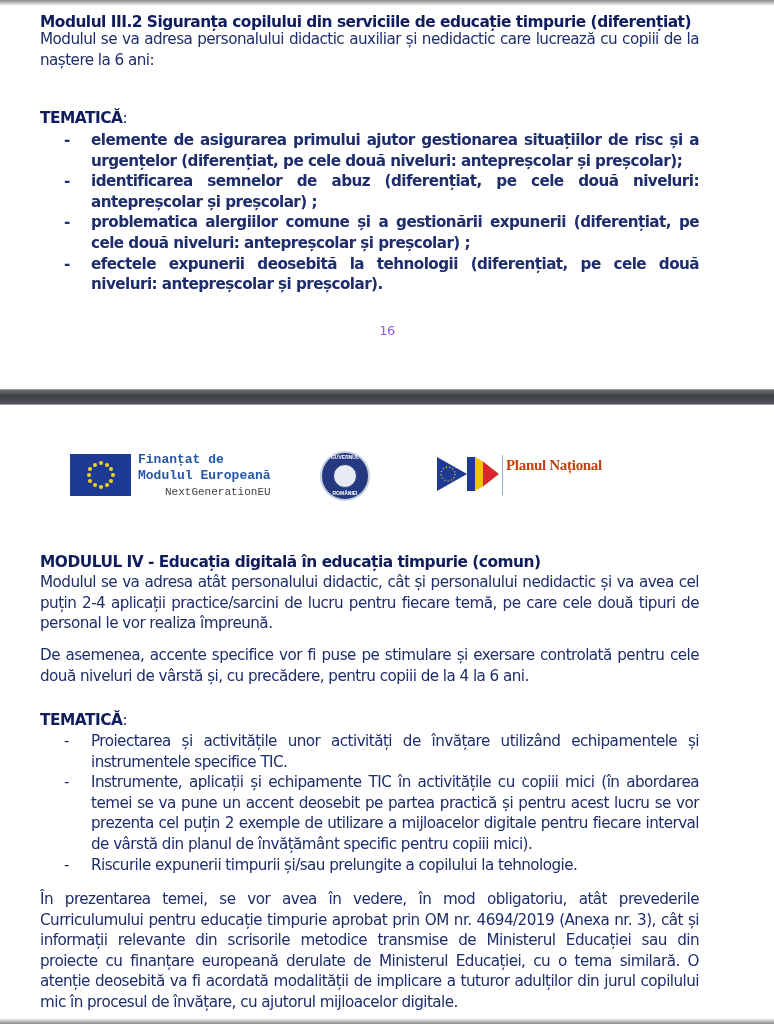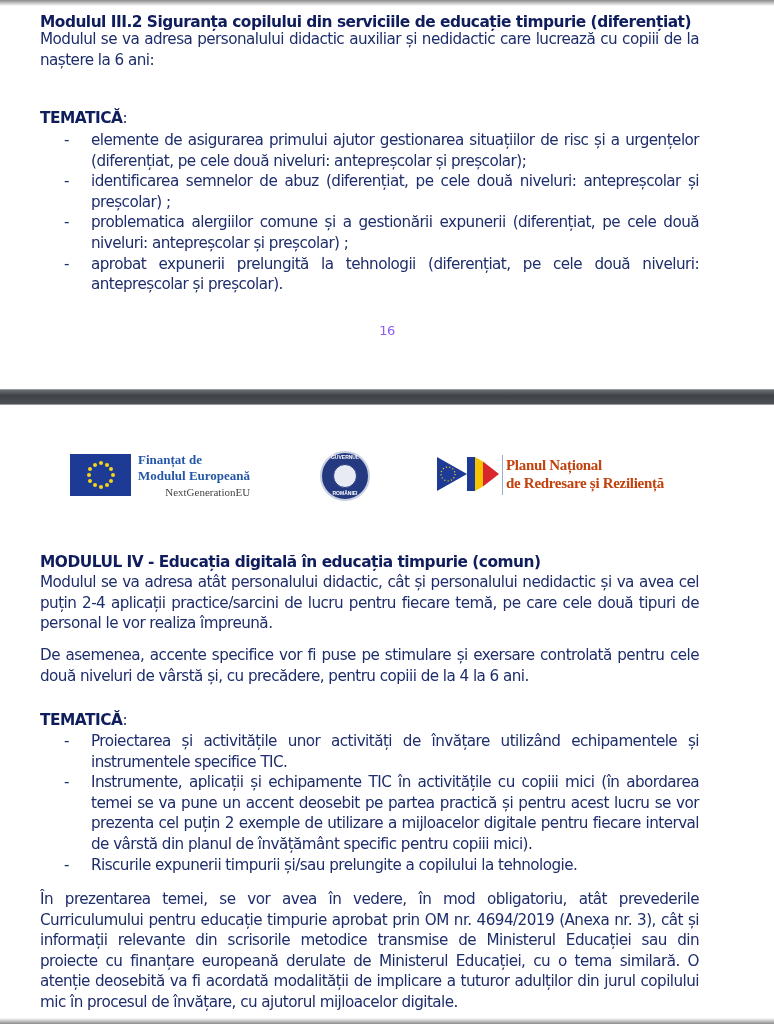--- a/index.html
+++ b/index.html
@@ -20,21 +20,21 @@
   .h { font-weight:bold; color:#0f1d5c; font-size:15.4px; letter-spacing:-0.5px; }
   .just { text-align:justify; }
   ul.dash { list-style:none; margin:0; padding:0; }
   ul.dash li { position:relative; padding-left:51px; text-align:justify; }
   ul.dash li::before { content:"-"; position:absolute; left:24px; top:0; }
   .pageno { position:absolute; top:323px; left:0; width:774px; text-align:center;
             font-family:"DejaVu Sans", sans-serif; font-size:13px; color:#8b5cf6; letter-spacing:-0.5px; }
   .logos { position:absolute; top:448px; left:0; width:774px; height:56px; }
   .eu { position:absolute; left:70px; top:6px; width:61px; height:42px; background:#1d3a94; }
   .eu-star { position:absolute; width:4px; height:4px; border-radius:50%; background:#f7d417; }
-  .eu-text { position:absolute; left:138px; top:4px; color:#2457a8; font-family:Liberation Serif, serif; }
+  .eu-text { position:absolute; left:138px; top:4px; color:#2457a8; font-family:Liberation Mono, monospace; }
   .eu-text .l1, .eu-text .l2 { font-weight:bold; font-size:13px; line-height:16px; }
   .eu-text .l3 { font-size:11px; line-height:16px; color:#444;text-align:right; }
   .gov { position:absolute; left:320px; top:3px; width:50px; height:50px; border-radius:50%;
          background:#24397f; border:2px solid #c8cfe0; box-sizing:border-box; }
   .gov-inner { position:absolute; left:11px; top:11px; width:24px; height:24px; border-radius:50%;
                background:#e8ebf4; border:1px solid #24397f; box-sizing:border-box; }
   .gov-text { position:absolute; left:0; top:1px; width:46px; text-align:center; font-size:5px; color:#fff;
               font-weight:bold; font-family:"Liberation Sans", sans-serif; }
   .gov-text.b { top:37px; }
   .pnrr-logo { position:absolute; left:437px; top:9px; width:64px; height:34px; }
@@ -46,25 +46,25 @@
 <body>
 
 <div class="page page1">
   <div class="topshadow"></div>
 
   <div class="txt h" style="top:12px;">Modulul III.2 Siguranța copilului din serviciile de educație timpurie (diferențiat)</div>
   <div class="txt just" style="top:29px;">Modulul se va adresa personalului didactic auxiliar și nedidactic care lucrează cu copiii de la naștere la 6 ani:</div>
 
   <div class="txt" style="top:108px;"><span class="h">TEMATICĂ</span><span>:</span></div>
 
-  <ul class="txt dash" style="top:130px;">
+  <ul class="txt dash" style="top:130px;font-weight:bold;">
     <li>elemente de asigurarea primului ajutor gestionarea situațiilor de risc și a urgențelor (diferențiat, pe cele două niveluri: antepreșcolar și preșcolar);</li>
     <li>identificarea semnelor de abuz (diferențiat, pe cele două niveluri: antepreșcolar și preșcolar) ;</li>
     <li>problematica alergiilor comune și a gestionării expunerii (diferențiat, pe cele două niveluri: antepreșcolar și preșcolar) ;</li>
-    <li>aprobat expunerii prelungită la tehnologii (diferențiat, pe cele două niveluri: antepreșcolar și preșcolar).</li>
+    <li>efectele expunerii deosebită la tehnologii (diferențiat, pe cele două niveluri: antepreșcolar și preșcolar).</li>
   </ul>
 
   <div class="pageno">16</div>
 </div>
 
 <div class="gap"></div>
 
 <div class="page page2"></div>
 
 <div class="logos">
@@ -97,21 +97,20 @@
   <svg class="pnrr-logo" viewBox="0 0 64 34">
     <polygon points="0,0 30,17 0,34" fill="#1d3a94"></polygon>
     <circle cx="11" cy="17" r="7" fill="none" stroke="#f7d417" stroke-width="1.2" stroke-dasharray="1.2 2.2"></circle>
     <polygon points="30,0 38,0 38,34 30,34 30,17" fill="#1d3a94"></polygon>
     <polygon points="38,0 46,4.5 46,29.5 38,34" fill="#f5c400"></polygon>
     <polygon points="46,4.5 62,17 46,29.5" fill="#d8262c"></polygon>
   </svg>
   <div class="pnrr-bar"></div>
   <div class="pnrr-text">
     <div>Planul Național</div>
-    <div>de Redresare și Reziliență</div>
   </div>
 </div>
 
 <div class="txt h" style="top:552px; text-decoration:none;">MODULUL IV - Educația digitală în educația timpurie (comun)</div>
 <div class="txt just" style="top:572px;">Modulul se va adresa atât personalului didactic, cât și personalului nedidactic și va avea cel puțin 2-4 aplicații practice/sarcini de lucru pentru fiecare temă, pe care cele două tipuri de personal le vor realiza împreună.</div>
 <div class="txt just" style="top:645px;">De asemenea, accente specifice vor fi puse pe stimulare și exersare controlată pentru cele două niveluri de vârstă și, cu precădere, pentru copiii de la 4 la 6 ani.</div>
 
 <div class="txt" style="top:710px;"><span class="h">TEMATICĂ</span><span>:</span></div>
 
 <ul class="txt dash" style="top:731px;">

